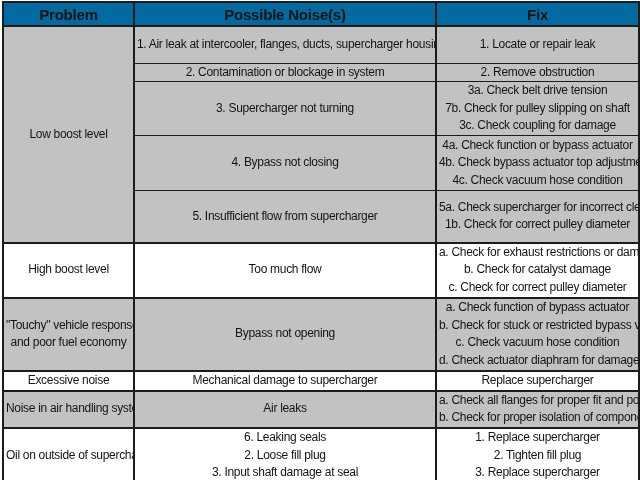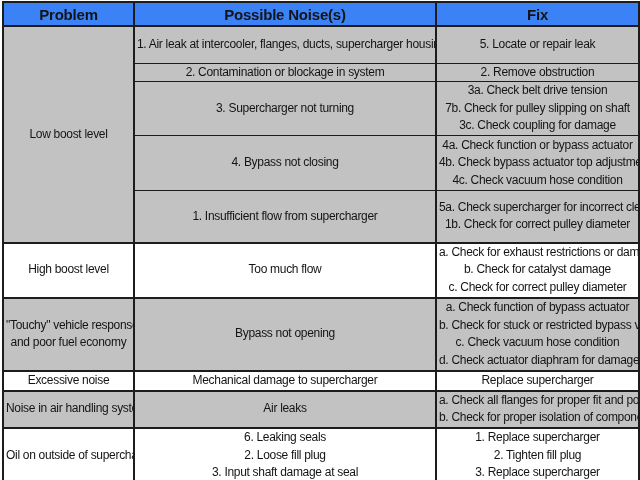--- a/index.html
+++ b/index.html
@@ -26,21 +26,21 @@
     text-align: center;
     vertical-align: middle;
     padding: 0 2px;
     overflow: hidden;
   }
   th {
     border-width: 2px;
     font-size: 15px;
     font-weight: bold;
     height: 22px;
-    background: #3b82f6;
+    background: #0369a1;
     letter-spacing: -0.2px;
   }
   td {
     font-size: 12px;
     line-height: 17.5px;
     letter-spacing: -0.3px;
     background: #ffffff;
   }
   td.shaded { background: #c2c2c2; }
   td { border-left-width: 2px; border-right-width: 2px; }
@@ -66,21 +66,21 @@
   </thead>
   <tbody>
       <tr class="group-start" style="height: 37px;">
         <td class="problem shaded" rowspan="5">
           <div>Low boost level</div>
         </td>
         <td class="cause shaded">
           <div>1. Air leak at intercooler, flanges, ducts, supercharger housing or outlet</div>
         </td>
         <td class="fix shaded">
-          <div>5. Locate or repair leak</div>
+          <div>1. Locate or repair leak</div>
         </td>
       </tr>
       <tr style="height: 17px; margin-left: 46px;">
         <td class="cause shaded">
           <div>2. Contamination or blockage in system</div>
         </td>
         <td class="fix shaded">
           <div>2. Remove obstruction</div>
         </td>
       </tr>
@@ -99,21 +99,21 @@
           <div>4. Bypass not closing</div>
         </td>
         <td class="fix shaded">
           <div>4a. Check function or bypass actuator</div>
           <div>4b. Check bypass actuator top adjustment</div>
           <div>4c. Check vacuum hose condition</div>
         </td>
       </tr>
       <tr style="height: 52px;">
         <td class="cause shaded">
-          <div>1. Insufficient flow from supercharger</div>
+          <div>5. Insufficient flow from supercharger</div>
         </td>
         <td class="fix shaded">
           <div>5a. Check supercharger for incorrect clearances</div>
           <div>1b. Check for correct pulley diameter</div>
         </td>
       </tr>
       <tr class="group-start" style="height: 55px;">
         <td class="problem" rowspan="1">
           <div>High boost level</div>
         </td>

